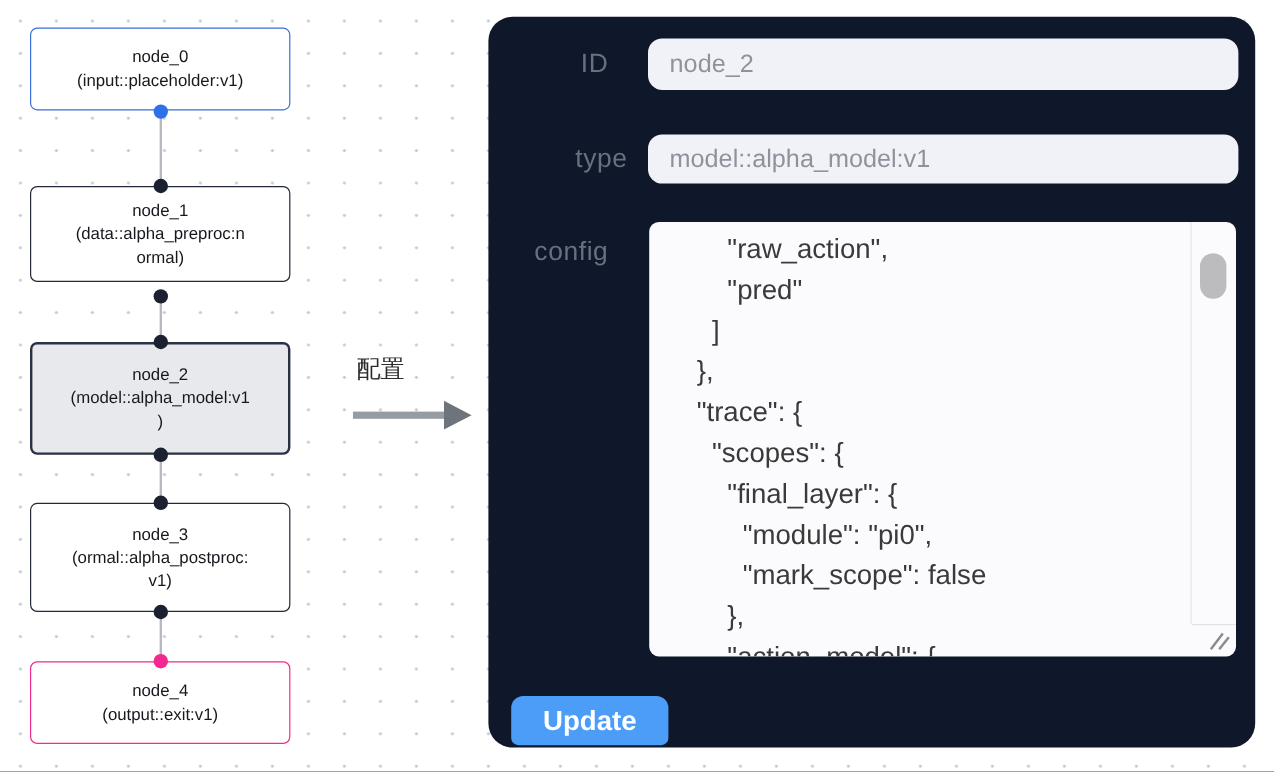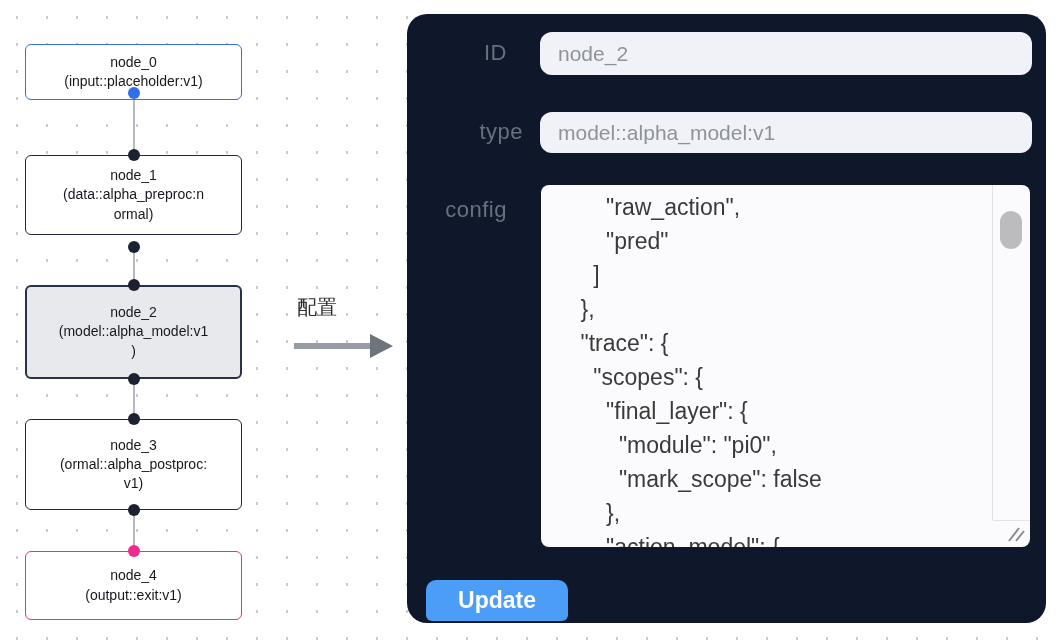--- a/index.html
+++ b/index.html
@@ -16,21 +16,21 @@
   .stage { position:absolute; inset:0; }
 
   
   .node {
     position:absolute; left:25px; width:217px;
     background:#ffffff; border:1.5px solid #23293a; border-radius:6px;
     display:flex; align-items:center; justify-content:center;
     text-align:center; font-size:14px; line-height:1.38; color:#16181d;
     white-space:pre-line; padding:4px 8px;
   }
-  .node-0 { top:23px; height:56px; border-color:#3a6ed8;margin-top:21px; }
+  .node-0 { top:23px; height:69px; border-color:#3a6ed8; }
   .node-1 { top:155px; height:80px; }
   .node-2 { top:285px; height:94px; background:#e8e9ec; border:2px solid #2a3145; }
   .node-3 { top:419px; height:91px; }
   .node-4 { top:551px; height:69px; border-color:#ee2e8c; }
 
   .edge { position:absolute; left:133px; width:2px; background:#b6bac0; }
   .edge-0 { top:93px; height:62px; }
   .edge-1 { top:247px; height:38px; }
   .edge-2 { top:379px; height:40px; }
   .edge-3 { top:510px; height:41px; }
@@ -76,21 +76,21 @@
   }
   .sb-vline { position:absolute; right:37px; top:0; width:1px; height:335px; background:#e3e3e6; }
   .sb-hline { position:absolute; right:0; top:335px; width:37px; height:1px; background:#e3e3e6; }
   .sb-thumb {
     position:absolute; right:8px; top:26px; width:22px; height:38px;
     background:#bcbcbe; border-radius:11px;
   }
   .resize-grip { position:absolute; right:3px; bottom:4px; width:22px; height:18px; }
 
   .update-btn {
-    position:absolute; left:19px; top:566px; width:142px; height:41px;
+    position:absolute; left:19px; top:566px; width:131px; height:41px;
     background:#4c9df8; border:none; border-radius:10px 10px 6px 6px;
     color:#ffffff; font-size:23px; font-weight:600;
     font-family:"Liberation Sans", sans-serif; cursor:pointer;
   }
 </style>
 </head>
 <body>
 
 <div class="stage">
 

